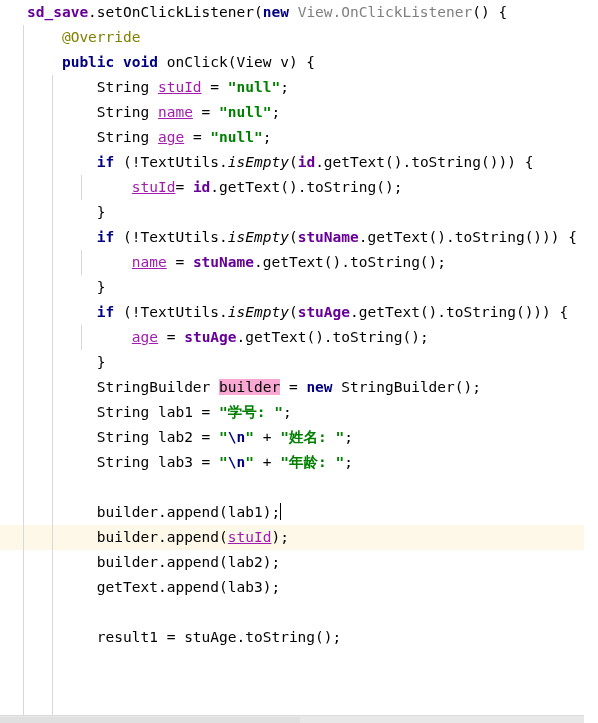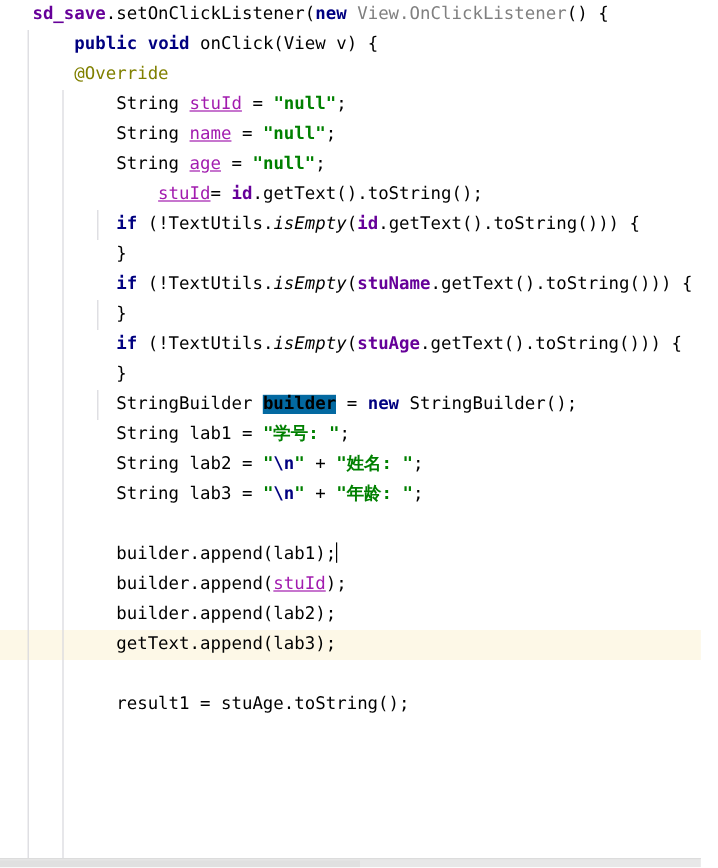--- a/index.html
+++ b/index.html
@@ -57,21 +57,21 @@
   
   .kw       { color: #000080; font-weight: bold; }          
   .str      { color: #008000; font-weight: bold; }          
   .esc      { color: #000080; font-weight: bold; }          
   .anno     { color: #808000; }                             
   .plain    { color: #000000; }
   .gray     { color: #808080; }                             
   .field    { color: #660099; font-weight: bold; }          
   .localvar { color: #a21caf; text-decoration: underline; } 
   .static   { color: #000000; font-style: italic; }         
-  .hl-ident { background: #0369a1; font-weight: bold; }                        
+  .hl-ident { background: #f9a8d4; }                        
 
   .caret {
     display: inline-block;
     width: 1px;
     height: 17px;
     background: #000000;
     vertical-align: -3px;
     margin-left: -0.5px;
   }
   
@@ -105,43 +105,45 @@
     <div class="guide" style="left:23px; top:25px;  height:690px;"></div>
     <div class="guide" style="left:52px; top:75px;  height:640px;"></div>
     <div class="guide" style="left:81px; top:175px; height:25px;"></div>
     <div class="guide" style="left:81px; top:250px; height:25px;"></div>
     <div class="guide" style="left:81px; top:325px; height:25px;"></div>
 
     <div class="lines">
 
       <div class="line"><span class="field">sd_save</span><span class="plain">.setOnClickListener(</span><span class="kw">new</span><span class="plain"> </span><span class="gray">View.OnClickListener</span><span class="plain">() {</span></div>
 
+      <div class="line"><span class="plain">    </span><span class="anno">@Override</span></div>
+
       <div class="line"><span class="plain">    </span><span class="kw">public</span><span class="plain"> </span><span class="kw">void</span><span class="plain"> onClick(View v) {</span></div>
-
-      <div class="line"><span class="plain">    </span><span class="anno">@Override</span></div>
 
       <div class="line"><span class="plain">        String </span><span class="localvar">stuId</span><span class="plain"> = </span><span class="str">"null"</span><span class="plain">;</span></div>
 
       <div class="line"><span class="plain">        String </span><span class="localvar">name</span><span class="plain"> = </span><span class="str">"null"</span><span class="plain">;</span></div>
 
       <div class="line"><span class="plain">        String </span><span class="localvar">age</span><span class="plain"> = </span><span class="str">"null"</span><span class="plain">;</span></div>
 
+      <div class="line"><span class="plain">        </span><span class="kw">if</span><span class="plain"> (!TextUtils.</span><span class="static">isEmpty</span><span class="plain">(</span><span class="field">id</span><span class="plain">.getText().toString())) {</span></div>
+
       <div class="line"><span class="plain">            </span><span class="localvar">stuId</span><span class="plain">= </span><span class="field">id</span><span class="plain">.getText().toString();</span></div>
-
-      <div class="line"><span class="plain">        </span><span class="kw">if</span><span class="plain"> (!TextUtils.</span><span class="static">isEmpty</span><span class="plain">(</span><span class="field">id</span><span class="plain">.getText().toString())) {</span></div>
 
       <div class="line"><span class="plain">        }</span></div>
 
       <div class="line"><span class="plain">        </span><span class="kw">if</span><span class="plain"> (!TextUtils.</span><span class="static">isEmpty</span><span class="plain">(</span><span class="field">stuName</span><span class="plain">.getText().toString())) {</span></div>
 
+      <div class="line"><span class="plain">            </span><span class="localvar">name</span><span class="plain"> = </span><span class="field">stuName</span><span class="plain">.getText().toString();</span></div>
 
       <div class="line"><span class="plain">        }</span></div>
 
       <div class="line"><span class="plain">        </span><span class="kw">if</span><span class="plain"> (!TextUtils.</span><span class="static">isEmpty</span><span class="plain">(</span><span class="field">stuAge</span><span class="plain">.getText().toString())) {</span></div>
 
+      <div class="line"><span class="plain">            </span><span class="localvar">age</span><span class="plain"> = </span><span class="field">stuAge</span><span class="plain">.getText().toString();</span></div>
 
       <div class="line"><span class="plain">        }</span></div>
 
 
       <div class="line"><span class="plain">        StringBuilder </span><span class="plain hl-ident">builder</span><span class="plain"> = </span><span class="kw">new</span><span class="plain"> StringBuilder();</span></div>
 
       <div class="line"><span class="plain">        String lab1 = </span><span class="str">"学号: "</span><span class="plain">;</span></div>
 
       <div class="line"><span class="plain">        String lab2 = </span><span class="str">"</span><span class="esc">\n</span><span class="str">"</span><span class="plain"> + </span><span class="str">"姓名: "</span><span class="plain">;</span></div>
 

